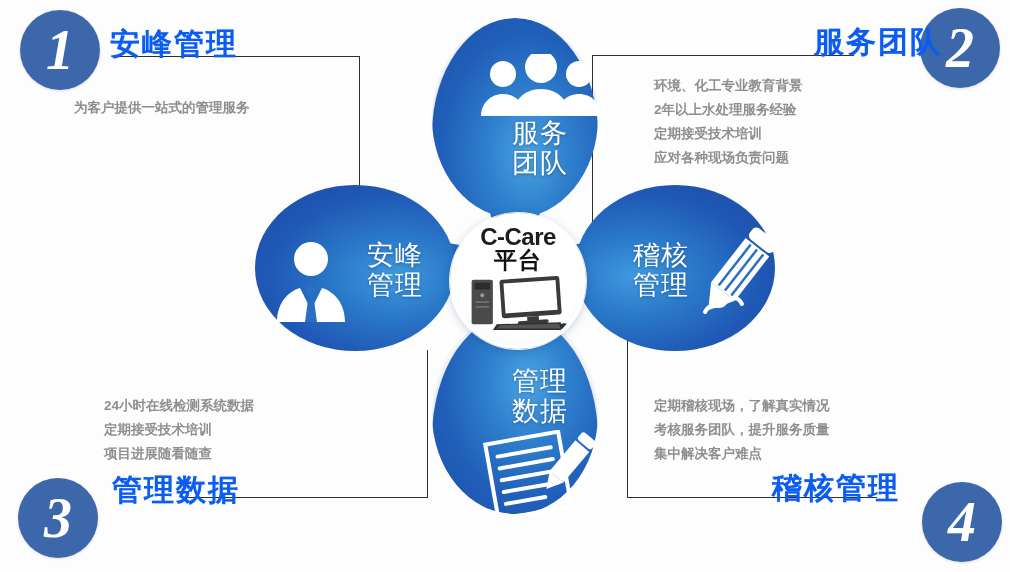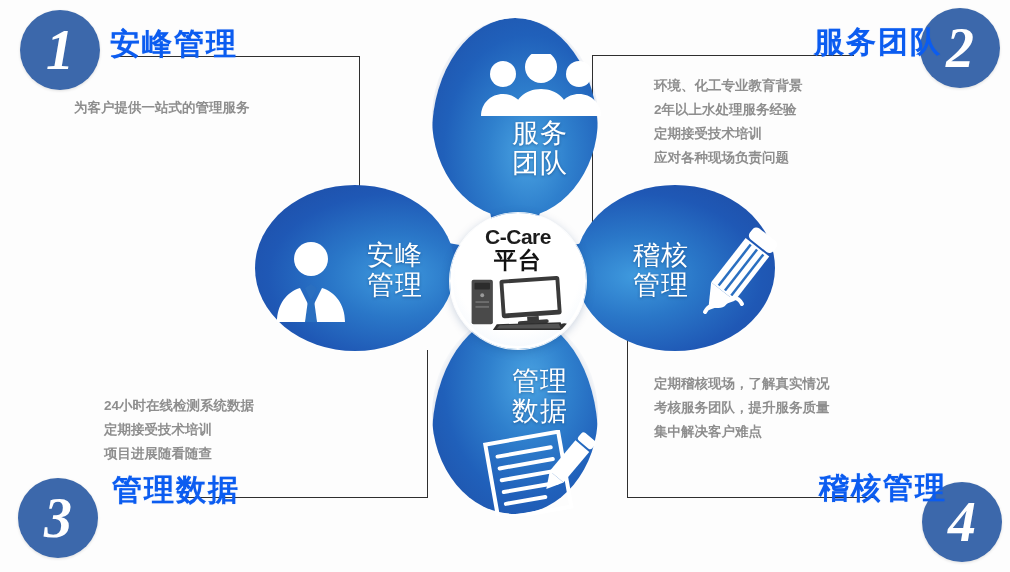--- a/index.html
+++ b/index.html
@@ -31,35 +31,35 @@
   .sec-title{
     position:absolute;
     color:#0b5cf0;
     font-weight:700;font-size:30px;letter-spacing:2px;
     white-space:nowrap;
     text-shadow:0 0 1px rgba(11,92,240,.35);
   }
   #title-1{left:110px;top:24px;}
   #title-2{left:814px;top:22px;}
   #title-3{left:112px;top:470px;}
-  #title-4{left:772px;top:468px;margin-left:47px;}
+  #title-4{left:772px;top:468px;}
 
   
   .body-text{
     position:absolute;
     color:#8e8e8e;
     font-size:13.5px;
     line-height:24px;
     font-weight:700;
     white-space:nowrap;
   }
   #text-1{left:74px;top:96px;}
   #text-2{left:654px;top:74px;}
   #text-3{left:104px;top:394px;}
-  #text-4{left:654px;top:372px;}
+  #text-4{left:654px;top:394px;}
   .body-text div{height:24px;}
 
   
   .conn{position:absolute;background:#2f2f2f;}
   .conn.h{height:1px;}
   .conn.v{width:1px;}
 
   
   #c1h{left:112px;top:56px;width:248px;}
   #c1v{left:359px;top:56px;height:188px;}
@@ -153,21 +153,21 @@
     position:absolute;left:195px;top:195px;width:130px;height:130px;
     border-radius:50%;
     background:radial-gradient(circle at 50% 42%, #ffffff 0%, #ffffff 62%, #f2f7fc 85%, #e8f0f8 100%);
     border:3px solid #ffffff;
     box-shadow:0 0 0 1px rgba(255,255,255,.9), 0 2px 10px rgba(10,50,110,.25);
     z-index:8;
     display:flex;flex-direction:column;align-items:center;
     overflow:hidden;
   }
   #hub-title{
-    margin-top:10px;color:#1c1c1c;font-weight:700;font-size:21px;line-height:21px;
+    margin-top:10px;color:#1c1c1c;font-weight:700;font-size:24px;line-height:21px;
     letter-spacing:-.5px;font-family:"Liberation Sans","DejaVu Sans",sans-serif;
   }
   #hub-subtitle{
     color:#111;font-weight:700;font-size:23px;line-height:24px;margin-top:1px;letter-spacing:1px;
   }
   #hub-computer{margin-top:2px;}
 </style>
 </head>
 <body>
 

